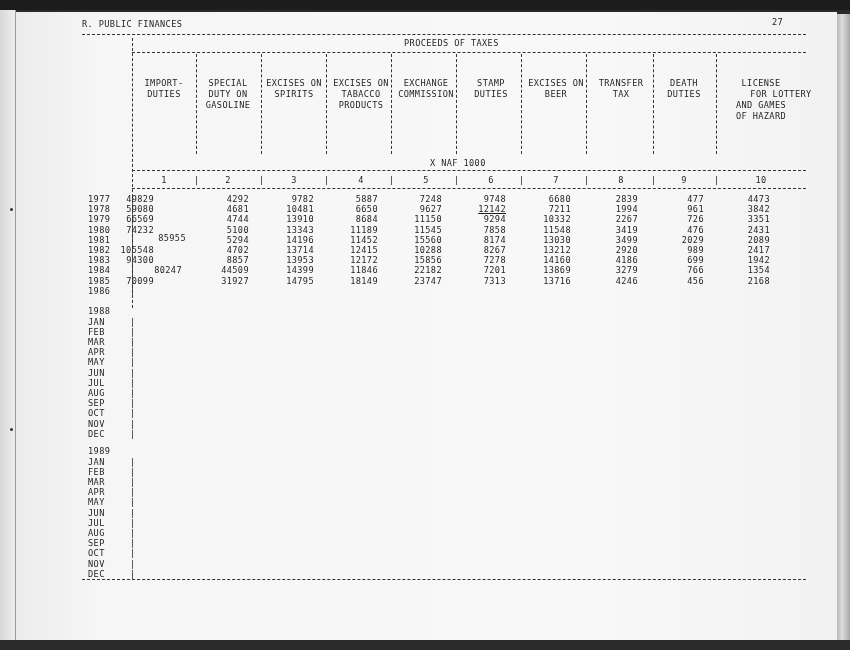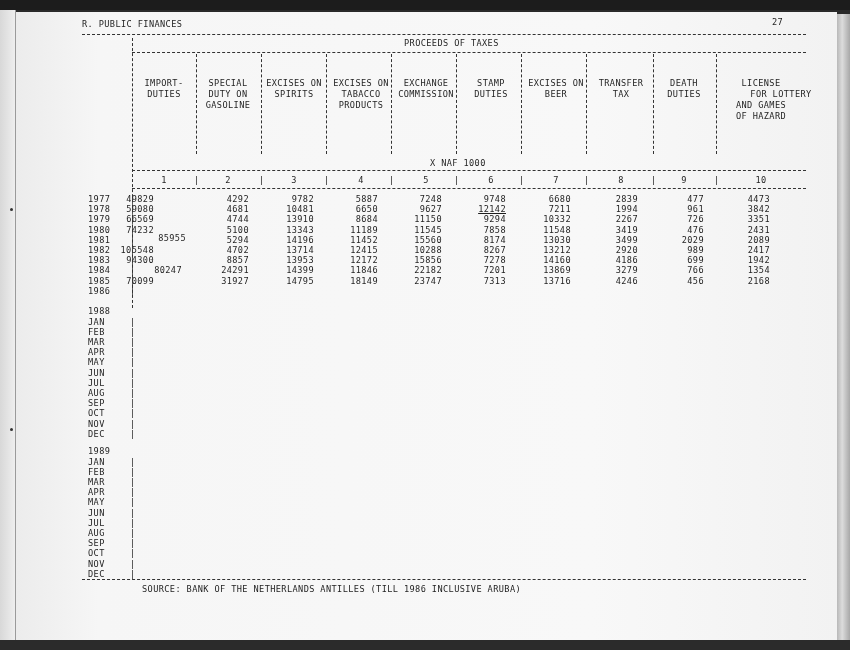--- a/index.html
+++ b/index.html
@@ -184,21 +184,21 @@
       <div class="num" style="left:302px; width:60px; top:243.2px;">12172</div>
       <div class="num" style="left:366px; width:60px; top:243.2px;">15856</div>
       <div class="num" style="left:430px; width:60px; top:243.2px;">7278</div>
       <div class="num" style="left:495px; width:60px; top:243.2px;">14160</div>
       <div class="num" style="left:562px; width:60px; top:243.2px;">4186</div>
       <div class="num" style="left:628px; width:60px; top:243.2px;">699</div>
       <div class="num" style="left:694px; width:60px; top:243.2px;">1942</div>
       <div class="t" style="left:72px; top:253.39999999999998px;">1984</div>
       <div class="t" style="left:114px; top:253.39999999999998px;">|</div>
       <div class="num" style="left:78px; width:60px; top:253.39999999999998px;padding-left:28px;">80247</div>
-      <div class="num" style="left:173px; width:60px; top:253.39999999999998px;">24291</div>
+      <div class="num" style="left:173px; width:60px; top:253.39999999999998px;">44509</div>
       <div class="num" style="left:238px; width:60px; top:253.39999999999998px;">14399</div>
       <div class="num" style="left:302px; width:60px; top:253.39999999999998px;">11846</div>
       <div class="num" style="left:366px; width:60px; top:253.39999999999998px;">22182</div>
       <div class="num" style="left:430px; width:60px; top:253.39999999999998px;">7201</div>
       <div class="num" style="left:495px; width:60px; top:253.39999999999998px;">13869</div>
       <div class="num" style="left:562px; width:60px; top:253.39999999999998px;">3279</div>
       <div class="num" style="left:628px; width:60px; top:253.39999999999998px;">766</div>
       <div class="num" style="left:694px; width:60px; top:253.39999999999998px;">1354</div>
       <div class="t" style="left:72px; top:263.6px;">1985</div>
       <div class="t" style="left:114px; top:263.6px;">|</div>
@@ -272,21 +272,20 @@
       <div class="t" style="left:114px; top:526.1px;">|</div>
       <div class="t" style="left:72px; top:536.3px;">OCT</div>
       <div class="t" style="left:114px; top:536.3px;">|</div>
       <div class="t" style="left:72px; top:546.5px;">NOV</div>
       <div class="t" style="left:114px; top:546.5px;">|</div>
       <div class="t" style="left:72px; top:556.7px;">DEC</div>
       <div class="t" style="left:114px; top:556.7px;">|</div>
     </div>
 
   <div class="dash" style="left:66px; top:567px; width:724px;"></div>
-  <div class="t" style="left:126px; top:572px;">SOURCE: BANK OF THE NETHERLANDS ANTILLES (TILL 1986 INCLUSIVE ARUBA)</div>
 <div class="vbar" style="left:116px; top:26px; height:270px;"></div>
     <div class="vbar" style="left:180px; top:42px; height:100px;"></div>
     <div class="vbar" style="left:245px; top:42px; height:100px;"></div>
     <div class="vbar" style="left:310px; top:42px; height:100px;"></div>
     <div class="vbar" style="left:375px; top:42px; height:100px;"></div>
     <div class="vbar" style="left:440px; top:42px; height:100px;"></div>
     <div class="vbar" style="left:505px; top:42px; height:100px;"></div>
     <div class="vbar" style="left:570px; top:42px; height:100px;"></div>
     <div class="vbar" style="left:637px; top:42px; height:100px;"></div>
     <div class="vbar" style="left:700px; top:42px; height:100px;"></div>

